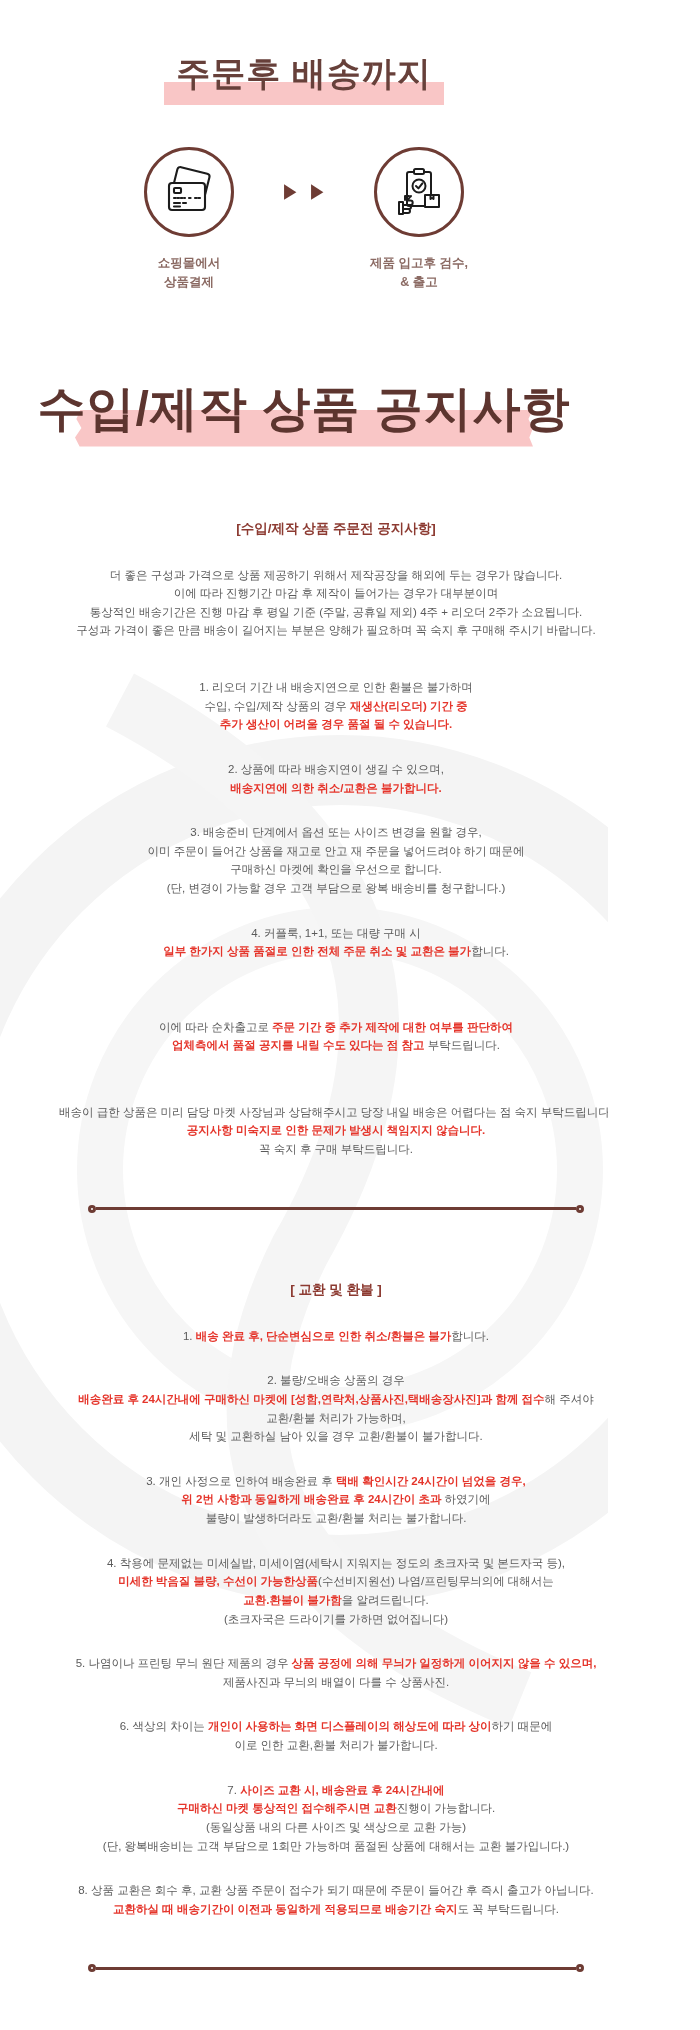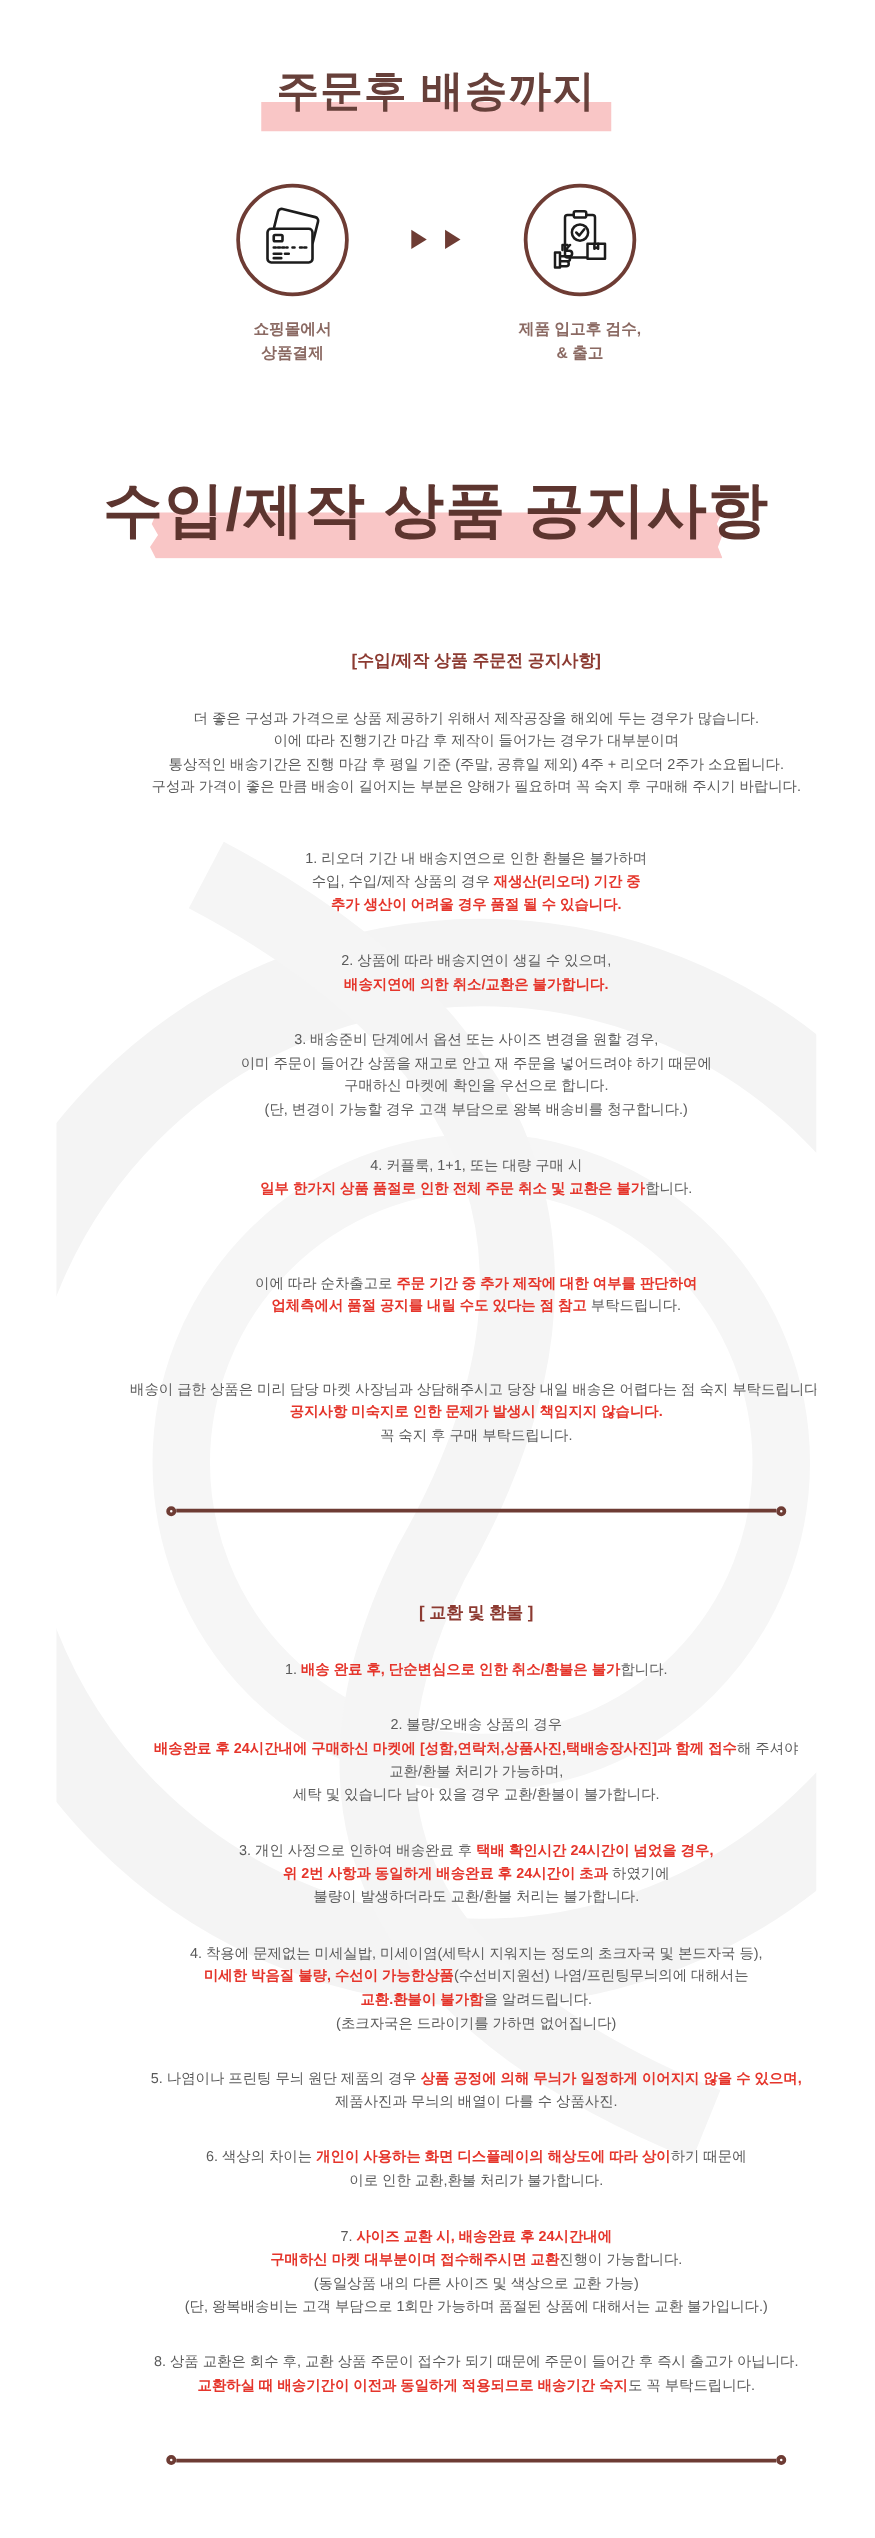--- a/index.html
+++ b/index.html
@@ -2,21 +2,21 @@
 <html lang="ko" style="--brown: #67403a; --pink: #f9c6c6; --red: #e5352b; --gray: #5a5a5a; --header: #8c3a31; --label: #8b6a63; --line: #6e3c34;"><head>
 <meta charset="utf-8">
 <style>
   :root{
     --brown:#67403a; --pink:#f9c6c6; --red:#e5352b; --gray:#5a5a5a;
     --header:#8c3a31; --label:#8b6a63; --line:#6e3c34;
   }
   *{box-sizing:border-box;}
   html,body{margin:0;padding:0;}
   body{width:700px;background:#fff;font-family:"Liberation Sans",sans-serif;color:var(--gray);}
-  .page{position:relative;width:608px;min-height:2030px;overflow:hidden;background:#fff;margin-left:45px;}
+  .page{position:relative;width:608px;min-height:2030px;overflow:hidden;background:#fff;}
   .watermark{position:absolute;left:0;top:0;z-index:0;pointer-events:none;}
   .content{position:relative;z-index:1;}
 
   
   .hero-title{text-align:center;margin:54px 0 0;font-size:34px;font-weight:800;color:var(--brown);letter-spacing:1px;}
   .hero-title .hl{display:inline-block;line-height:1;padding:2px 12px 15px;
     background:linear-gradient(180deg, transparent 54%, var(--pink) 54%);}
 
   
   .process{display:flex;justify-content:center;align-items:flex-start;gap:8px;margin-top:42px;}
@@ -115,26 +115,26 @@
           <p class="block" style="margin-top: 48px;"><span>배송이 급한 상품은 미리 담당 마켓 사장님과 상담해주시고 당장 내일 배송은 어렵다는 점 숙지 부탁드립니다.</span><br><span class="red">공지사항 미숙지로 인한 문제가 발생시 책임지지 않습니다.</span><br><span>꼭 숙지 후 구매 부탁드립니다.</span></p>
         </section>
         <div class="divider">
           <span class="dot"></span>
           <span class="line"></span>
           <span class="dot"></span>
         </div>
         <section class="sec">
           <h3 class="sec-header">[ 교환 및 환불 ]</h3>
           <p class="block"><span>1. </span><span class="red">배송 완료 후, 단순변심으로 인한 취소/환불은 불가</span><span>합니다.</span></p>
-          <p class="block"><span>2. 불량/오배송 상품의 경우</span><br><span class="red">배송완료 후 24시간내에 구매하신 마켓에 [성함,연락처,상품사진,택배송장사진]과 함께 접수</span><span>해 주셔야</span><br><span>교환/환불 처리가 가능하며,</span><br><span>세탁 및 있습니다 남아 있을 경우 교환/환불이 불가합니다.</span></p>
+          <p class="block"><span>2. 불량/오배송 상품의 경우</span><br><span class="red">배송완료 후 24시간내에 구매하신 마켓에 [성함,연락처,상품사진,택배송장사진]과 함께 접수</span><span>해 주셔야</span><br><span>교환/환불 처리가 가능하며,</span><br><span>세탁 및 교환하실 남아 있을 경우 교환/환불이 불가합니다.</span></p>
           <p class="block"><span>3. 개인 사정으로 인하여 배송완료 후 </span><span class="red">택배 확인시간 24시간이 넘었을 경우,</span><br><span class="red">위 2번 사항과 동일하게 배송완료 후 24시간이 초과</span><span> 하였기에</span><br><span>불량이 발생하더라도 교환/환불 처리는 불가합니다.</span></p>
           <p class="block"><span>4. 착용에 문제없는 미세실밥, 미세이염(세탁시 지워지는 정도의 초크자국 및 본드자국 등),</span><br><span class="red">미세한 박음질 불량, 수선이 가능한상품</span><span>(수선비지원선) 나염/프린팅무늬의에 대해서는</span><br><span class="red">교환.환불이 불가함</span><span>을 알려드립니다.</span><br><span>(초크자국은 드라이기를 가하면 없어집니다)</span></p>
           <p class="block"><span>5. 나염이나 프린팅 무늬 원단 제품의 경우 </span><span class="red">상품 공정에 의해 무늬가 일정하게 이어지지 않을 수 있으며,</span><br><span>제품사진과 무늬의 배열이 다를 수 상품사진.</span></p>
           <p class="block"><span>6. 색상의 차이는 </span><span class="red">개인이 사용하는 화면 디스플레이의 해상도에 따라 상이</span><span>하기 때문에</span><br><span>이로 인한 교환,환불 처리가 불가합니다.</span></p>
-          <p class="block"><span>7. </span><span class="red">사이즈 교환 시, 배송완료 후 24시간내에</span><br><span class="red">구매하신 마켓 대부분이며 접수해주시면 교환</span><span>진행이 가능합니다.</span><br><span>(동일상품 내의 다른 사이즈 및 색상으로 교환 가능)</span><br><span>(단, 왕복배송비는 고객 부담으로 1회만 가능하며 품절된 상품에 대해서는 교환 불가입니다.)</span></p>
+          <p class="block"><span>7. </span><span class="red">사이즈 교환 시, 배송완료 후 24시간내에</span><br><span class="red">구매하신 마켓 통상적인 접수해주시면 교환</span><span>진행이 가능합니다.</span><br><span>(동일상품 내의 다른 사이즈 및 색상으로 교환 가능)</span><br><span>(단, 왕복배송비는 고객 부담으로 1회만 가능하며 품절된 상품에 대해서는 교환 불가입니다.)</span></p>
           <p class="block"><span>8. 상품 교환은 회수 후, 교환 상품 주문이 접수가 되기 때문에 주문이 들어간 후 즉시 출고가 아닙니다.</span><br><span class="red">교환하실 때 배송기간이 이전과 동일하게 적용되므로 배송기간 숙지</span><span>도 꼭 부탁드립니다.</span></p>
         </section>
         <div class="divider">
           <span class="dot"></span>
           <span class="line"></span>
           <span class="dot"></span>
         </div>
       </main>
 
   </div>

